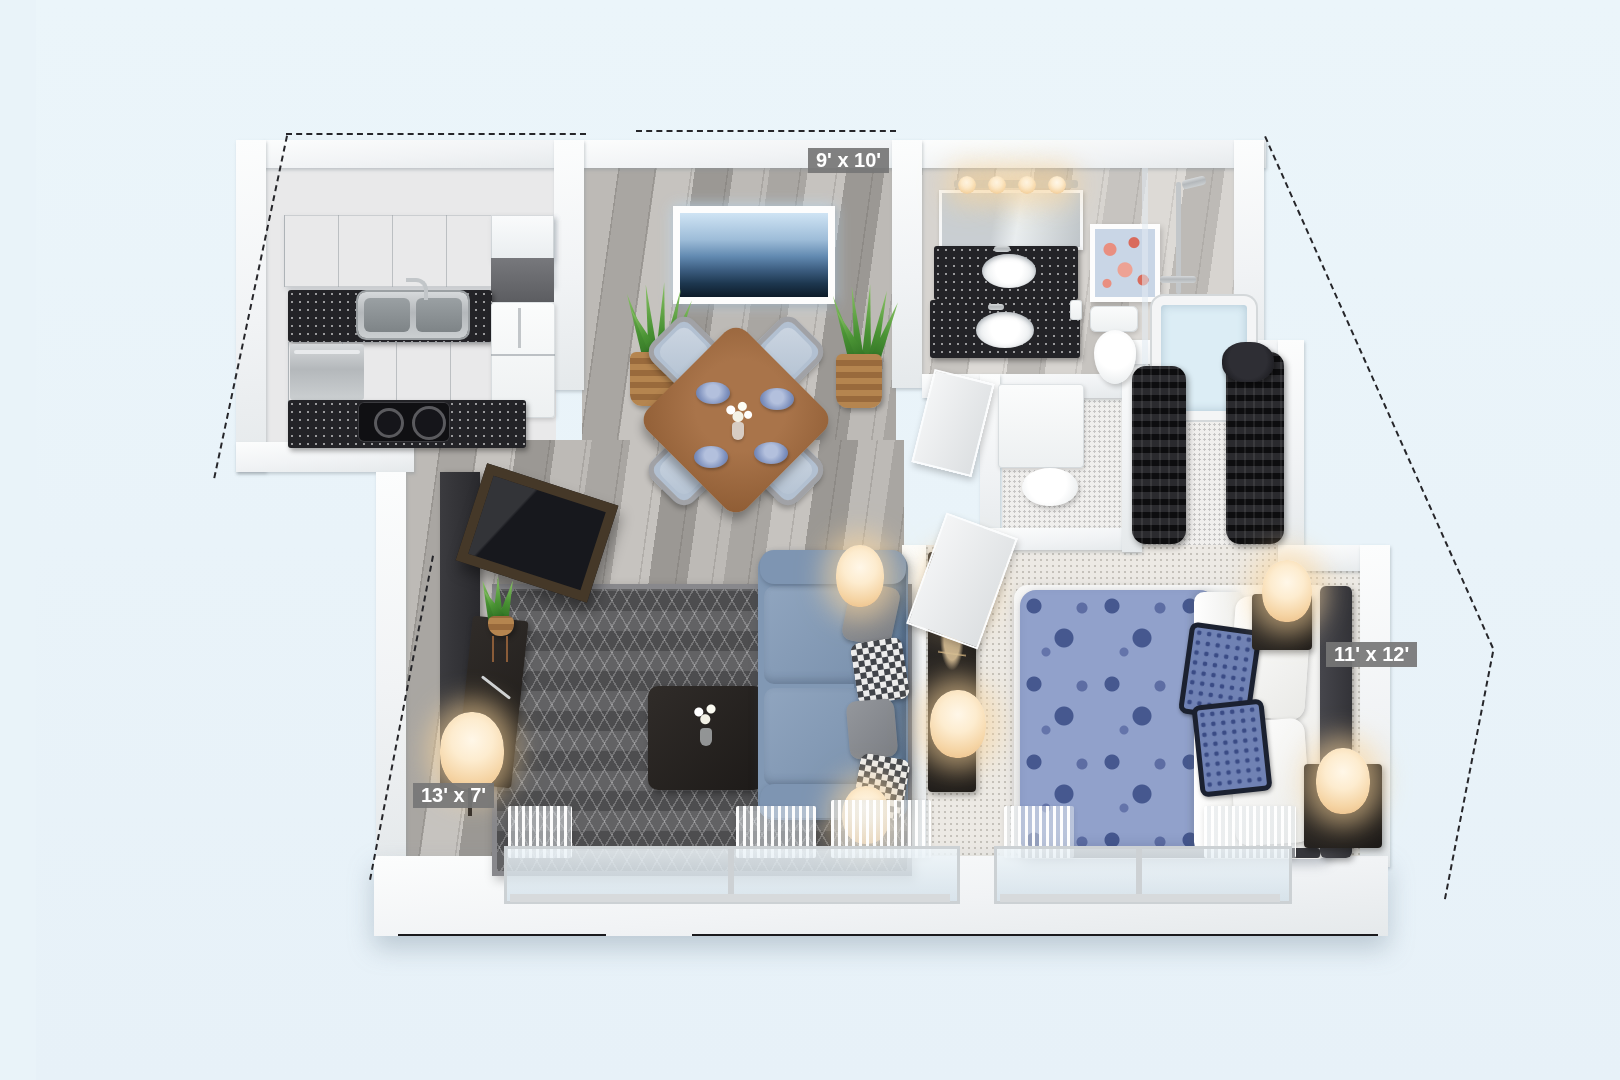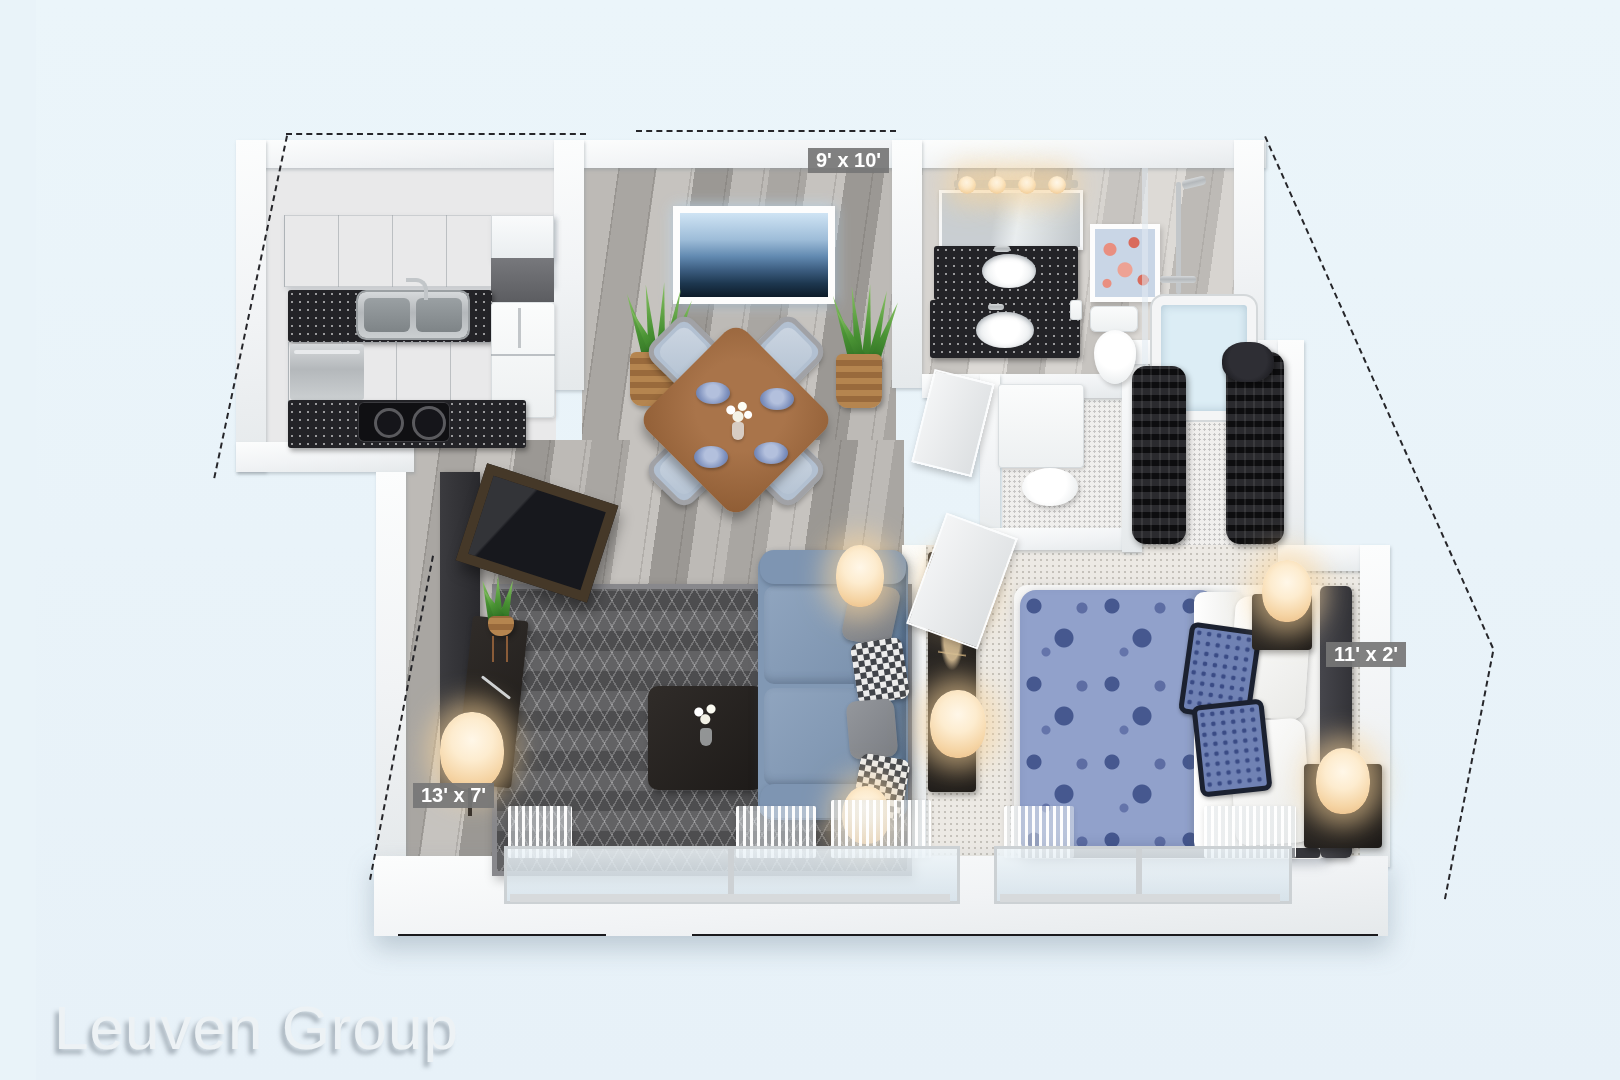--- a/index.html
+++ b/index.html
@@ -262,17 +262,16 @@
     <div class="dash" style="left:252px;top:136px;width:350px;transform:rotate(102deg);"></div>
     <div class="dash" style="left:398px;top:556px;width:330px;transform:rotate(101deg);"></div>
     <div class="dash" style="left:1230px;top:136px;width:560px;transform:rotate(66deg);"></div>
     <div class="dash" style="left:1458px;top:652px;width:252px;transform:rotate(101deg);"></div>
     <div class="cutline" style="left:362px;top:934px;width:208px;"></div>
     <div class="cutline" style="left:656px;top:934px;width:390px;"></div>
     <div class="cutline" style="left:1040px;top:934px;width:302px;"></div>
 
     <div class="dim-label" style="left:772px;top:148px;">9' x 10'</div>
     <div class="dim-label" style="left:377px;top:783px;">13' x 7'</div>
-    <div class="dim-label" style="left:1290px;top:642px;">11' x 2'</div>
+    <div class="dim-label" style="left:1290px;top:642px;">11' x 12'</div>
   </div>
 
-  <div class="watermark" style="left:18px;top:992px;">Leuven Group</div>
 </div>
 
 </body></html>

